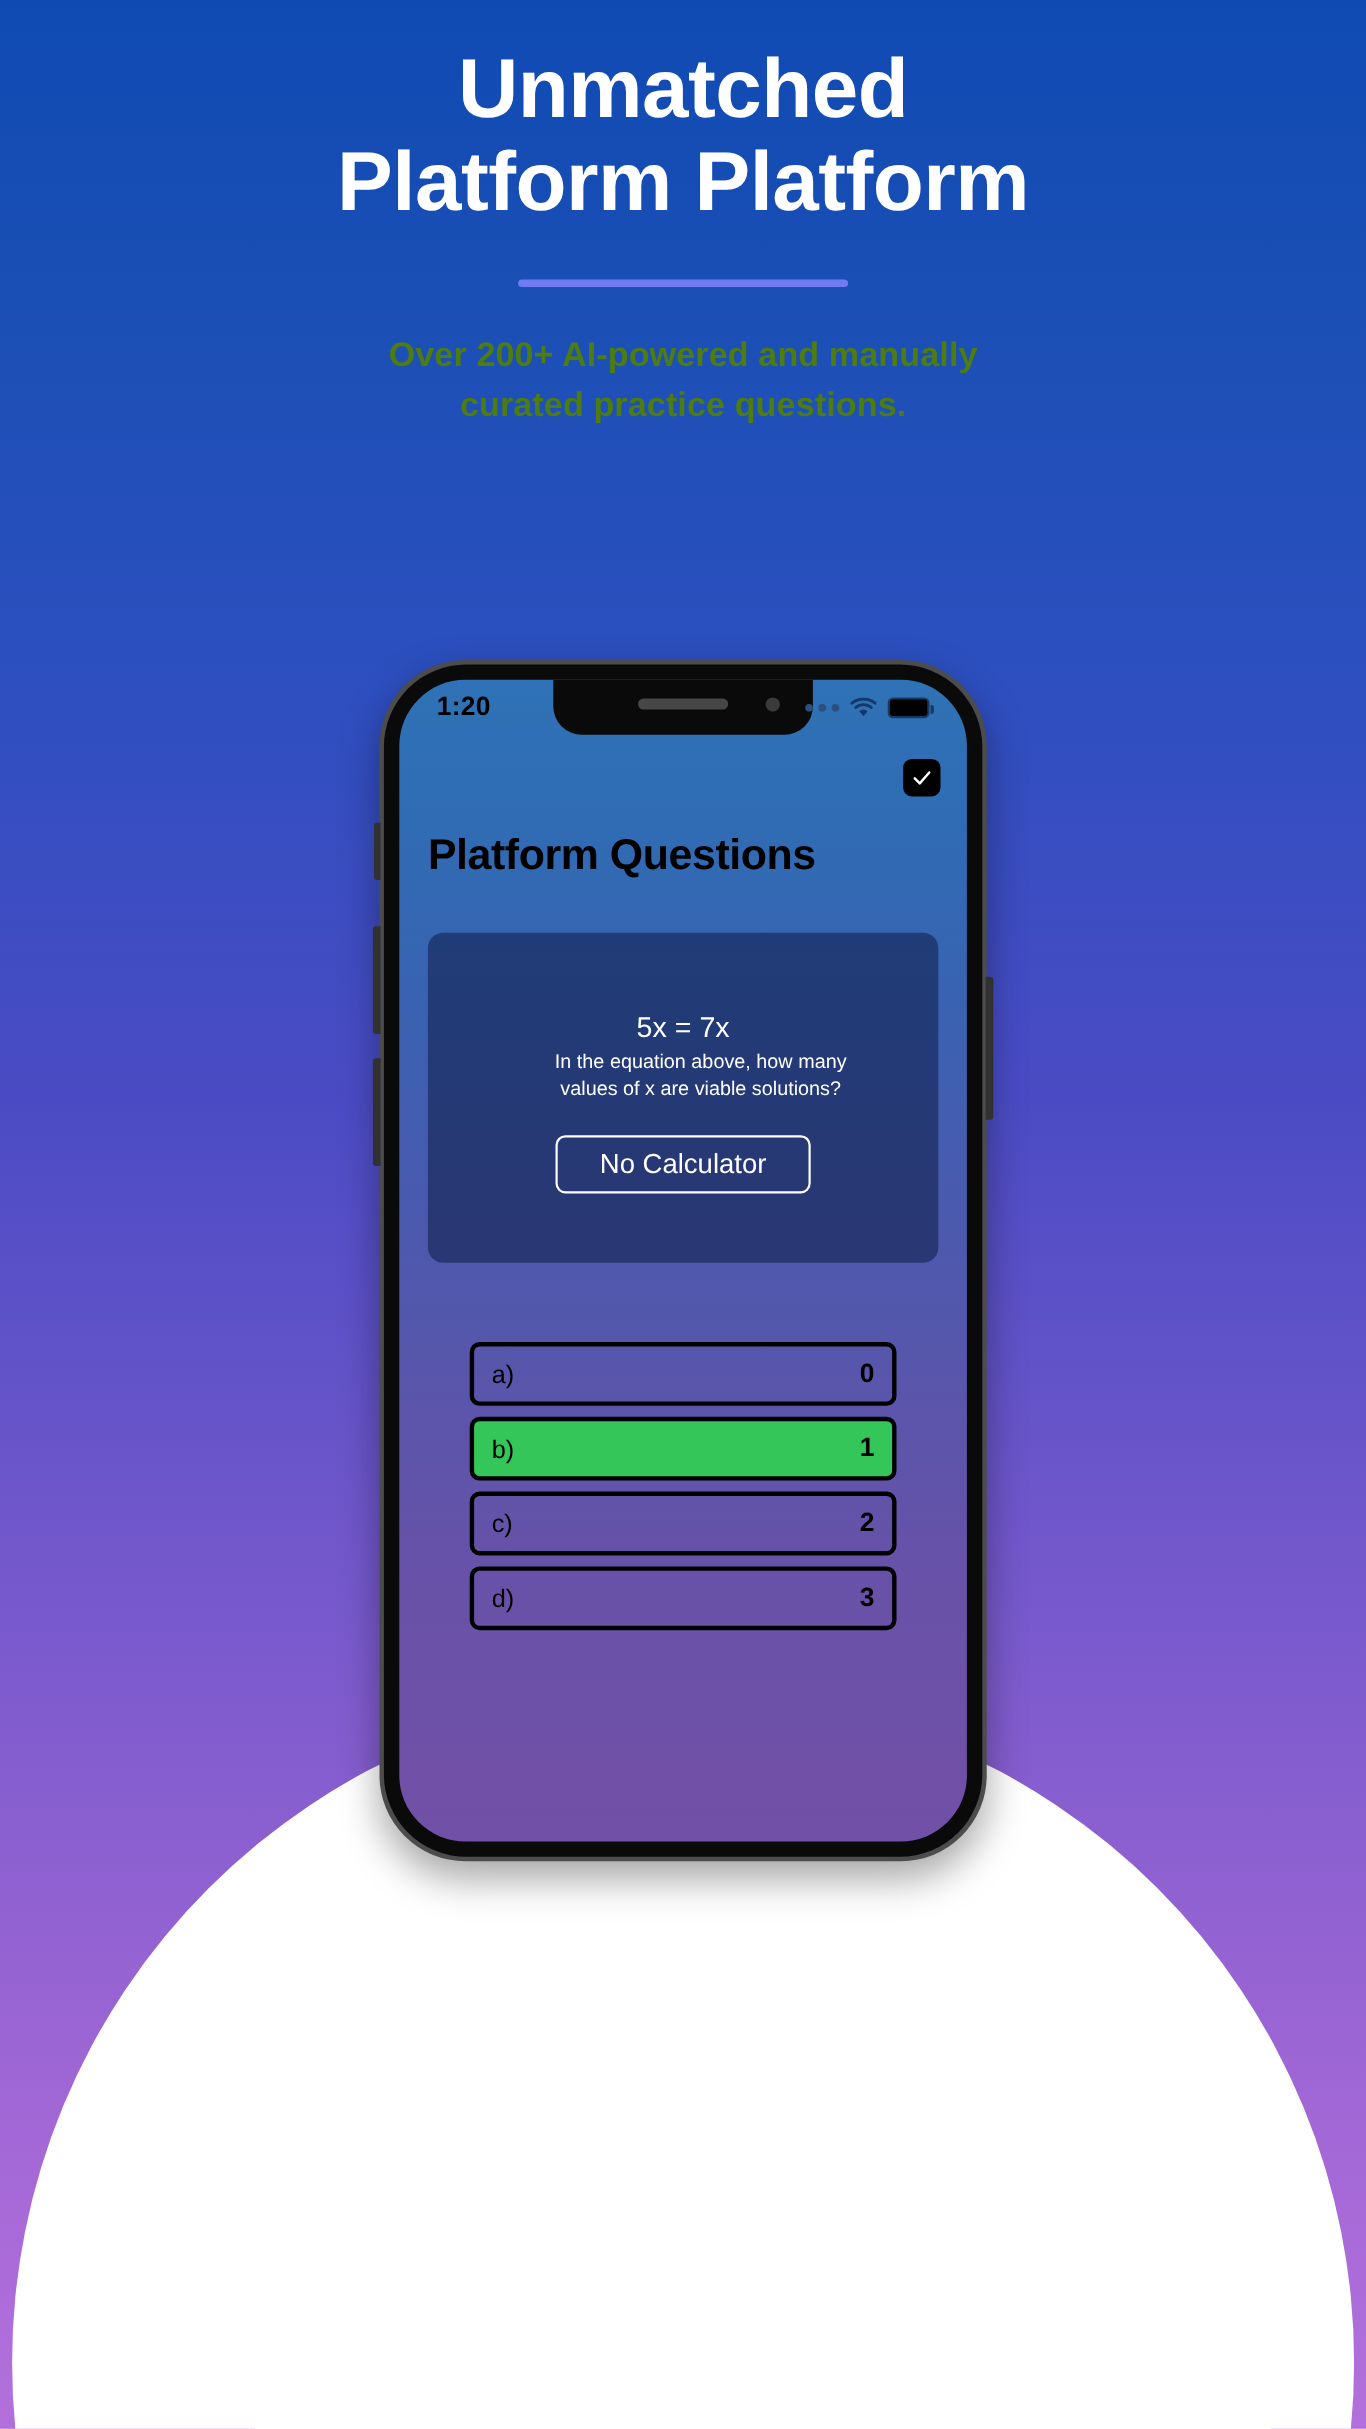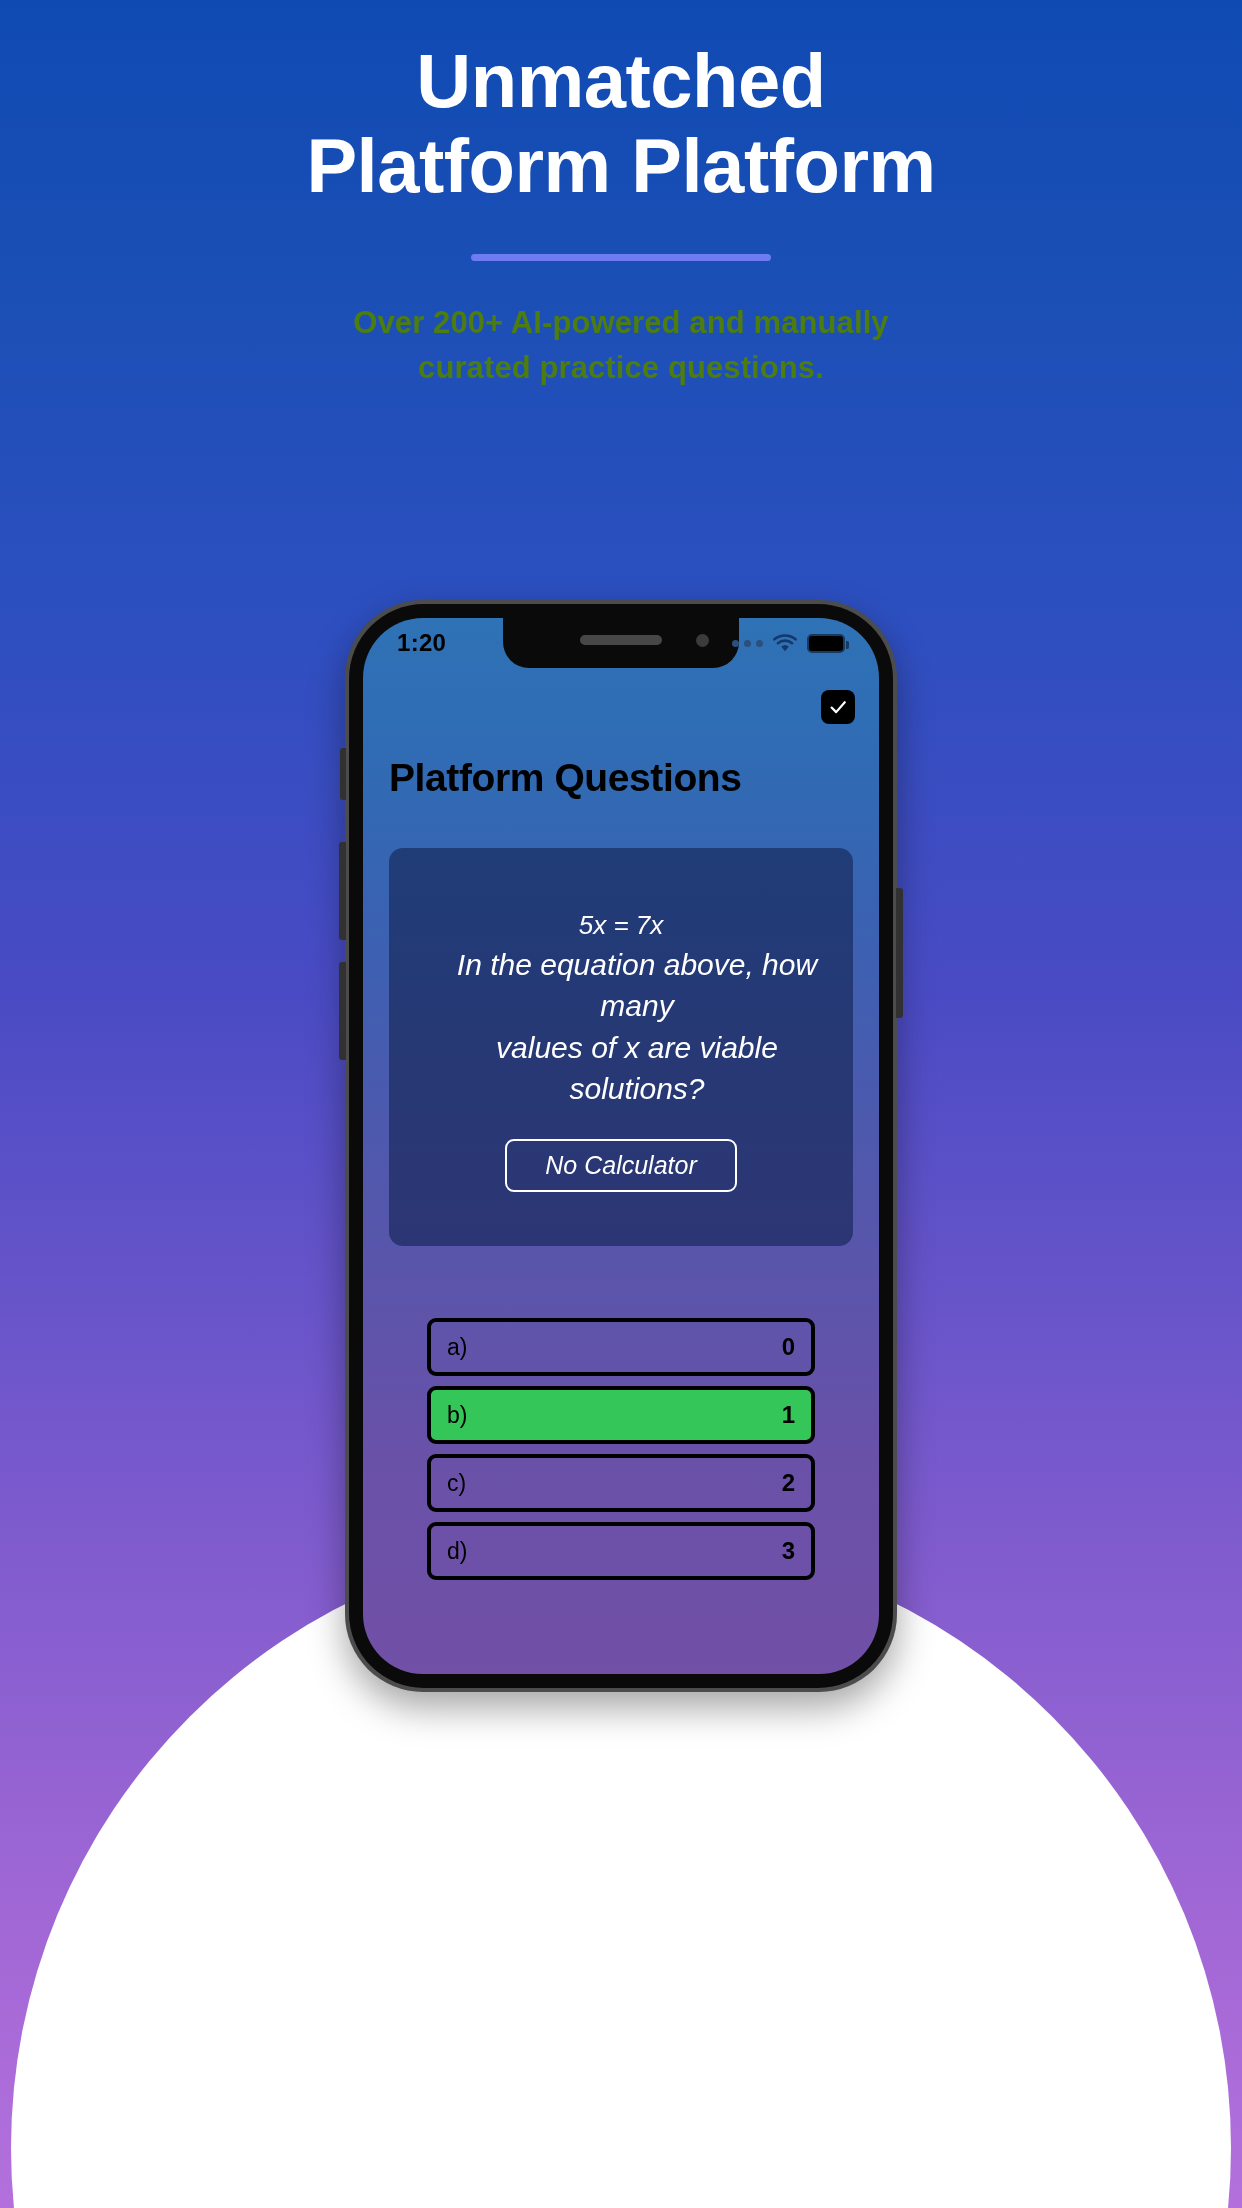--- a/index.html
+++ b/index.html
@@ -161,24 +161,24 @@
     letter-spacing:-0.4px;
   }
 
   .question-card{
     margin-top:48px;
     background:rgba(20,36,82,0.62);
     border-radius:14px;
     padding:60px 34px 54px 34px;
     text-align:center;
     min-height:300px;
-    display:flex; flex-direction:column; justify-content:center;font-style:italic;
+    display:flex; flex-direction:column; justify-content:center;
   }
   .q-eq{ color:#fff; font-size:26px; line-height:1.38; }
-  .q-text{ color:#fff; font-size:30px; line-height:1.38;margin-left:32px; }
+  .q-text{ color:#fff; font-size:18px; line-height:1.38;margin-left:32px; }
   .q-badge{
     margin:30px auto 0 auto;
     display:inline-block;
     border:2.5px solid #fff; border-radius:9px;
     color:#fff; font-size:25px;
     padding:10px 38px;
   }
 
   .options{
     margin-top:72px;

